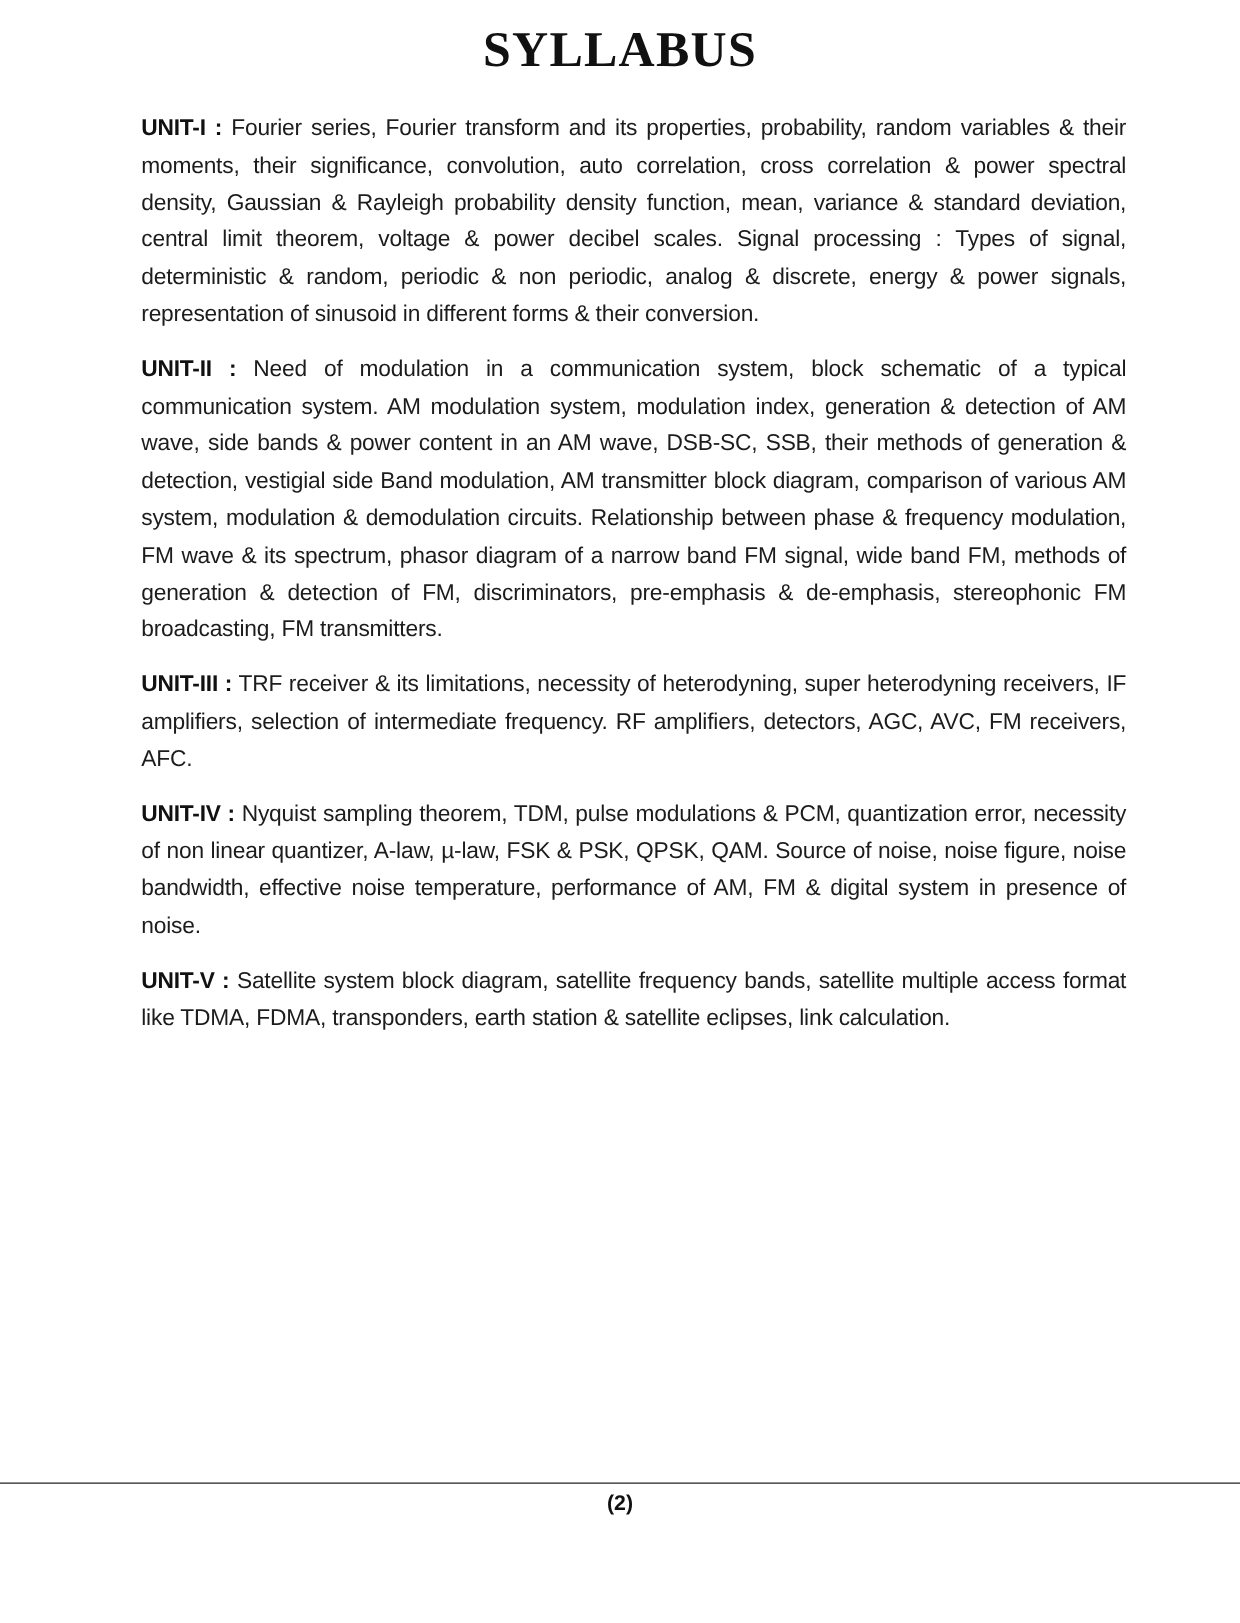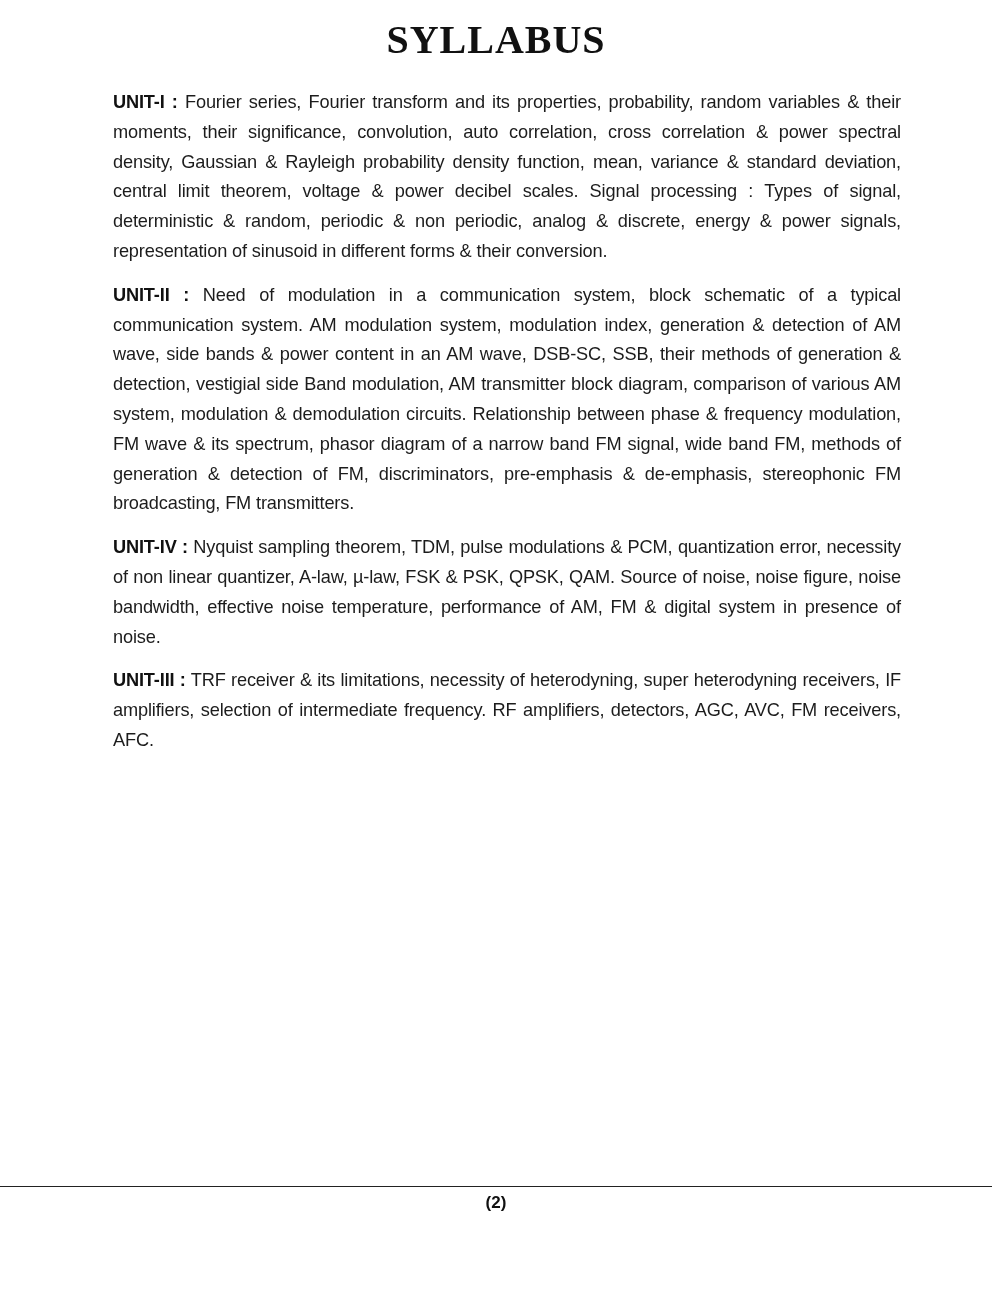--- a/index.html
+++ b/index.html
@@ -77,23 +77,27 @@
 <div class="content">
   <p class="unit">
     <span class="unit-label">UNIT-I :</span>
     <span>Fourier series, Fourier transform and its properties, probability, random variables &amp; their moments, their significance, convolution, auto correlation, cross correlation &amp; power spectral density, Gaussian &amp; Rayleigh probability density function, mean, variance &amp; standard deviation, central limit theorem, voltage &amp; power decibel scales. Signal processing : Types of signal, deterministic &amp; random, periodic &amp; non periodic, analog &amp; discrete, energy &amp; power signals, representation of sinusoid in different forms &amp; their conversion.</span>
   </p>
   <p class="unit">
     <span class="unit-label">UNIT-II :</span>
     <span>Need of modulation in a communication system, block schematic of a typical communication system. AM modulation system, modulation index, generation &amp; detection of AM wave, side bands &amp; power content in an AM wave, DSB-SC, SSB, their methods of generation &amp; detection, vestigial side Band modulation, AM transmitter block diagram, comparison of various AM system, modulation &amp; demodulation circuits. Relationship between phase &amp; frequency modulation, FM wave &amp; its spectrum, phasor diagram of a narrow band FM signal, wide band FM, methods of generation &amp; detection of FM, discriminators, pre-emphasis &amp; de-emphasis, stereophonic FM broadcasting, FM transmitters.</span>
   </p>
   <p class="unit">
+    <span class="unit-label">UNIT-III :</span>
+    <span>TRF receiver &amp; its limitations, necessity of heterodyning, super heterodyning receivers, IF amplifiers, selection of intermediate frequency. RF amplifiers, detectors, AGC, AVC, FM receivers, AFC.</span>
+  </p>
+  <p class="unit">
     <span class="unit-label">UNIT-IV :</span>
     <span>Nyquist sampling theorem, TDM, pulse modulations &amp; PCM, quantization error, necessity of non linear quantizer, A-law, µ-law, FSK &amp; PSK, QPSK, QAM. Source of noise, noise figure, noise bandwidth, effective noise temperature, performance of AM, FM &amp; digital system in presence of noise.</span>
   </p>
   <p class="unit">
-    <span class="unit-label">UNIT-III :</span>
-    <span>TRF receiver &amp; its limitations, necessity of heterodyning, super heterodyning receivers, IF amplifiers, selection of intermediate frequency. RF amplifiers, detectors, AGC, AVC, FM receivers, AFC.</span>
+    <span class="unit-label">UNIT-V :</span>
+    <span>Satellite system block diagram, satellite frequency bands, satellite multiple access format like TDMA, FDMA, transponders, earth station &amp; satellite eclipses, link calculation.</span>
   </p>
 </div>
 
 <div class="divider"></div>
 <div class="page-number">(2)</div>
 
 </body></html>

